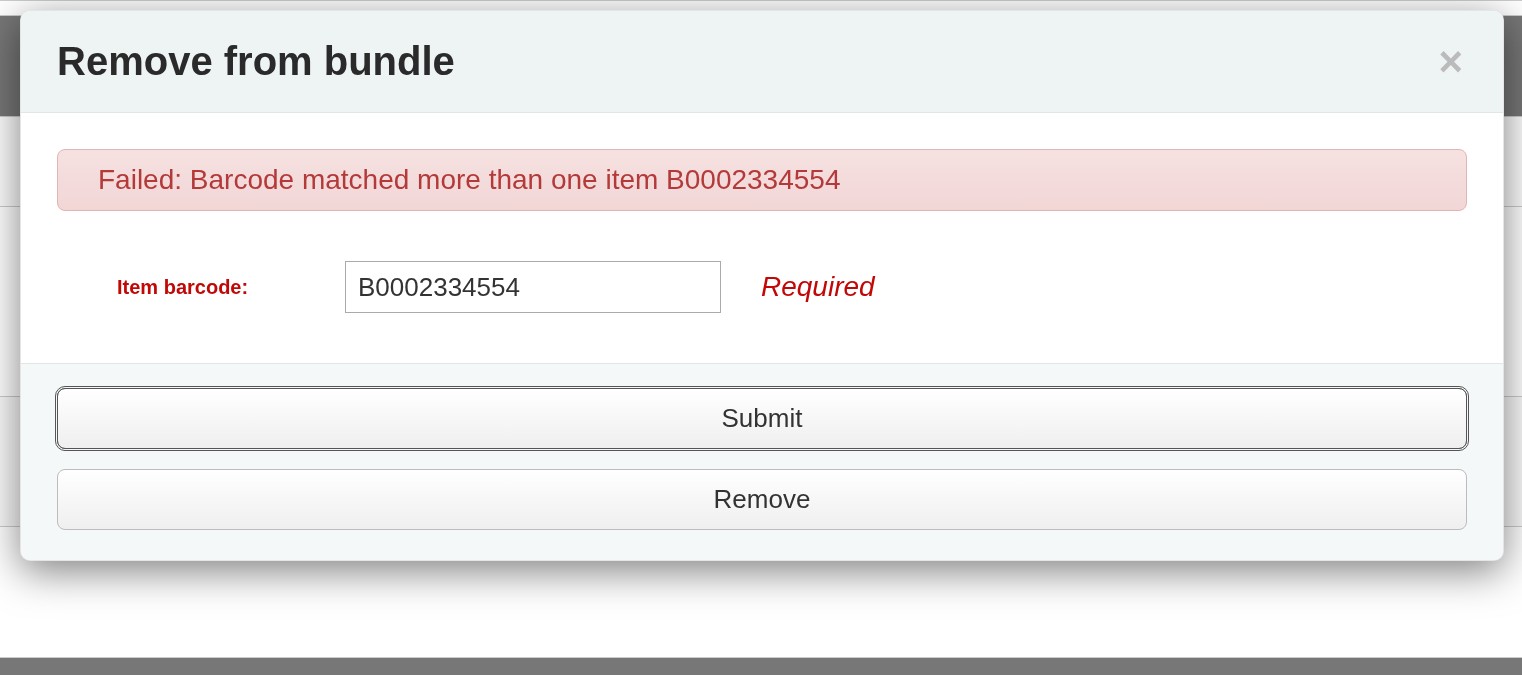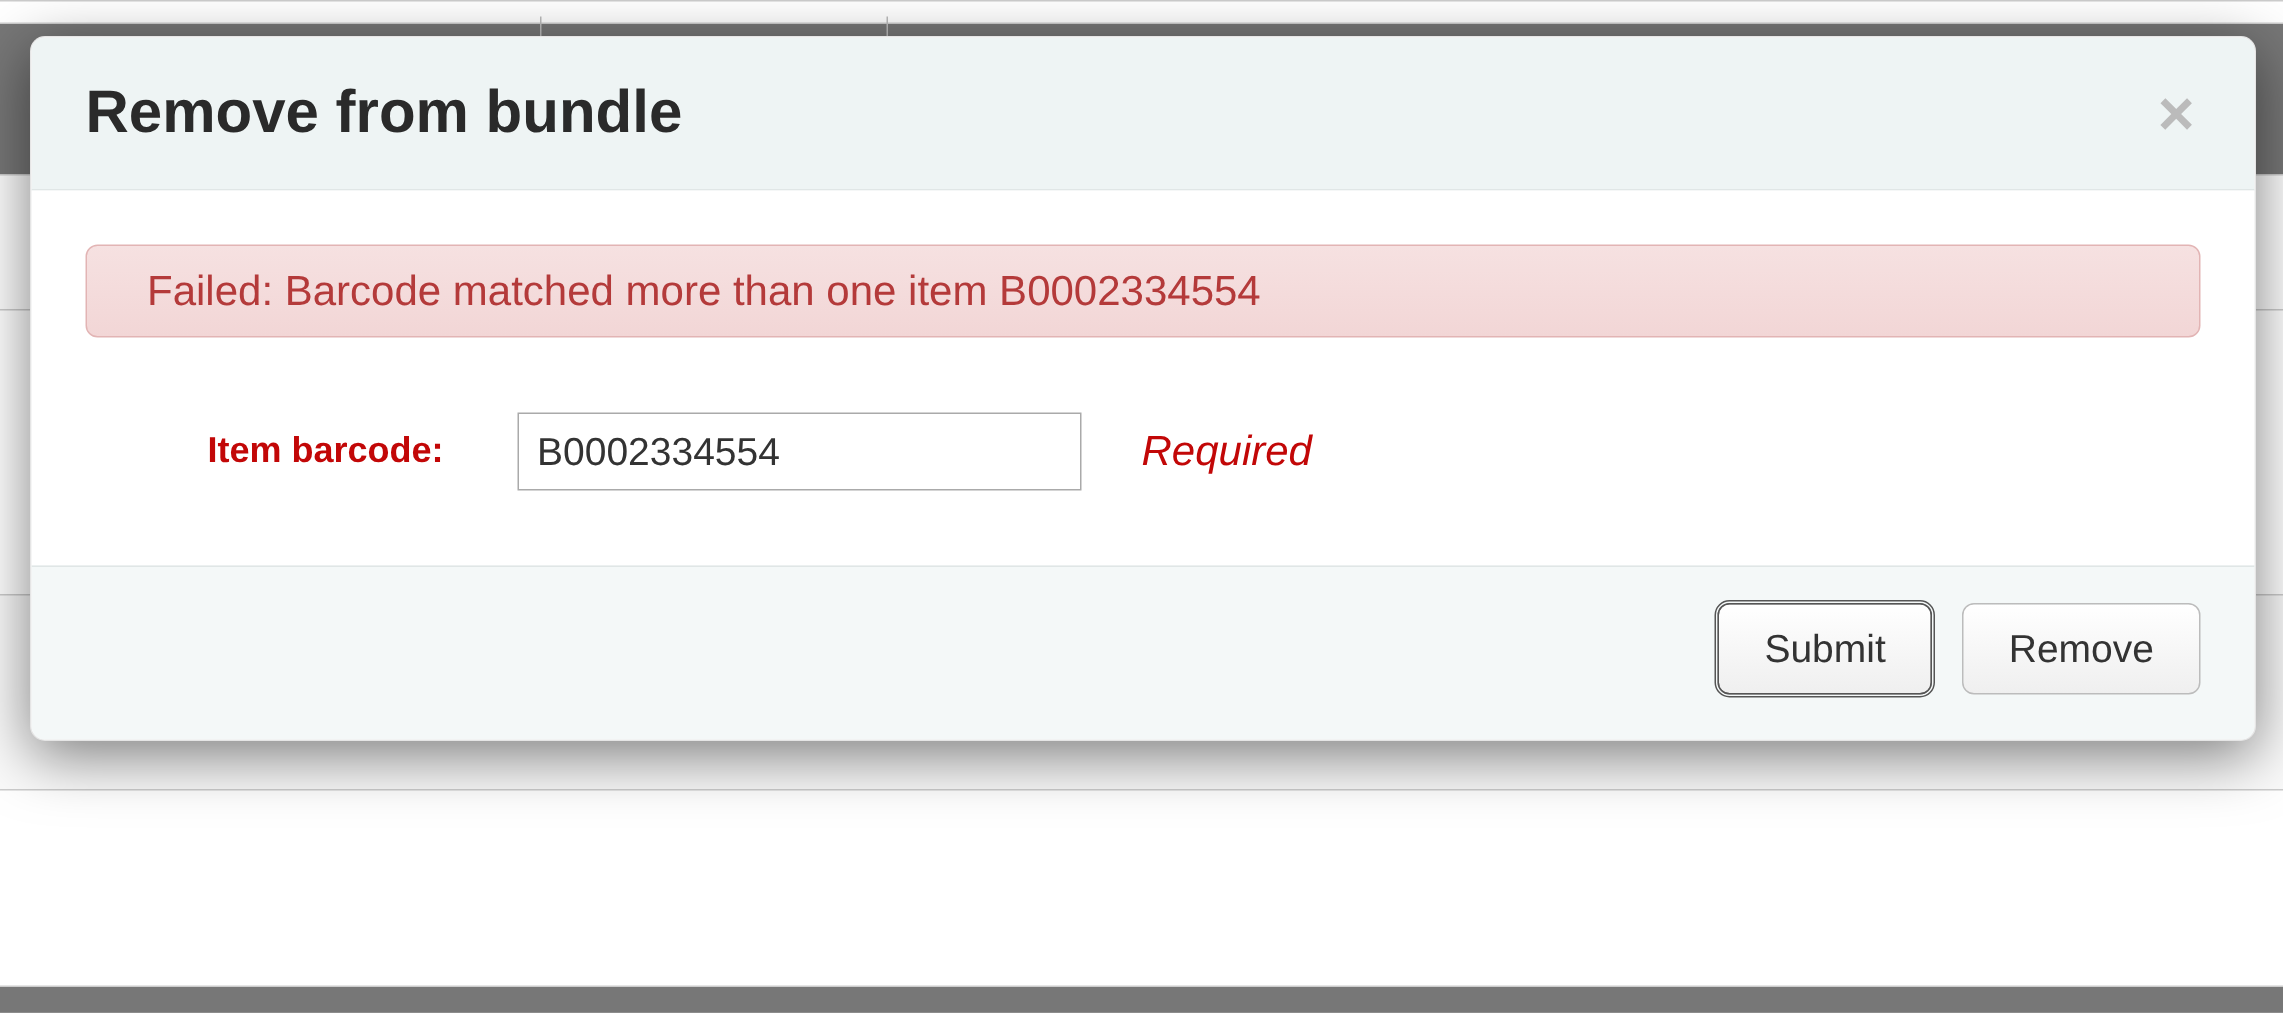--- a/index.html
+++ b/index.html
@@ -38,21 +38,21 @@
   }
   .page-bg .r1 { top: 116px; height: 90px; }
   .page-bg .r2 { top: 206px; height: 190px; background:#fff;}
   .page-bg .r3 { top: 396px; height: 130px; background:#fafafa;}
   .page-bg .r4 { top: 526px; height: 130px; background:#fff;}
 
   
   .modal {
     position: absolute;
     left: 20px;
-    top: 24px;
+    top: 10px;
     width: 1482px;
     background: #fff;
     border-radius: 10px;
     box-shadow: 0 10px 40px rgba(0,0,0,0.5);
     overflow: hidden;
     border: 1px solid rgba(0,0,0,0.1);
   }
 
   .modal-header {
     display: flex;
@@ -96,22 +96,22 @@
 
   .form-row {
     display: flex;
     align-items: center;
     gap: 28px;
     padding-left: 60px;
   }
   .form-label {
     color: #c20707;
     font-weight: 700;
-    font-size: 24px;
-    text-align: center;
+    font-size: 20px;
+    text-align: left;
     min-width: 200px;
   }
   .barcode-input {
     font-size: 26px;
     padding: 8px 12px;
     border: 1px solid #aaa;
     width: 350px;
     height: 34px;
     color: #333;
   }
@@ -122,20 +122,21 @@
     margin-left: 12px;
   }
 
   .modal-footer {
     background: #f4f8f8;
     border-top: 1px solid #e0e6e6;
     padding: 24px 36px 30px 36px;
     display: flex;
     justify-content: flex-end;
     gap: 20px;
+    flex-direction: column;
   }
   .btn {
     font-size: 26px;
     color: #333;
     background: linear-gradient(to bottom, #ffffff, #efefef);
     border: 1px solid #bcbcbc;
     border-radius: 8px;
     padding: 14px 30px;
     cursor: pointer;
   }

